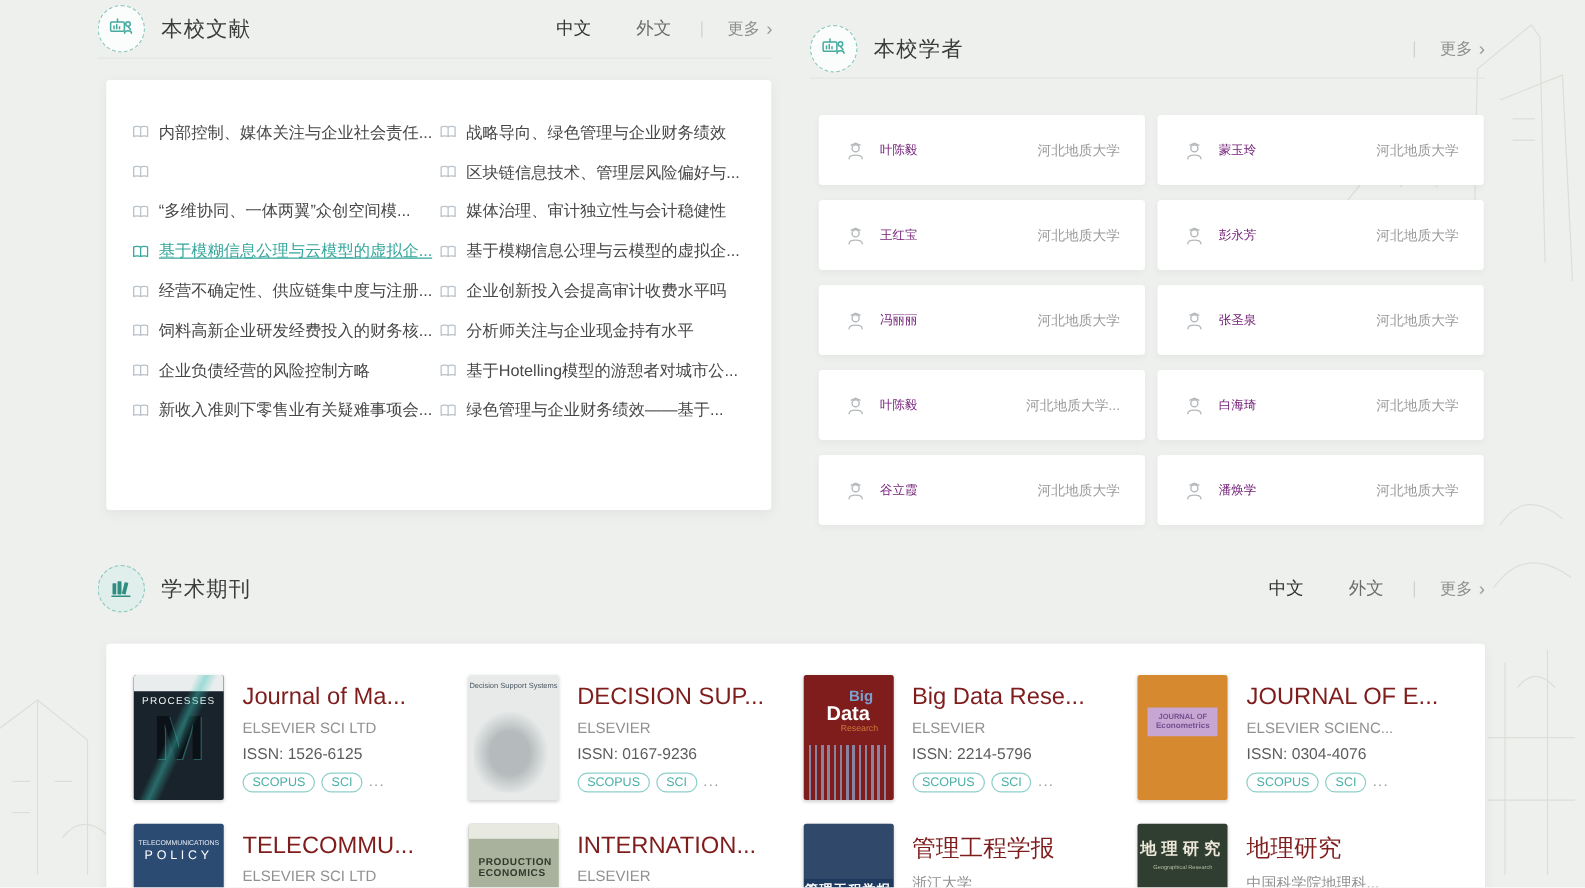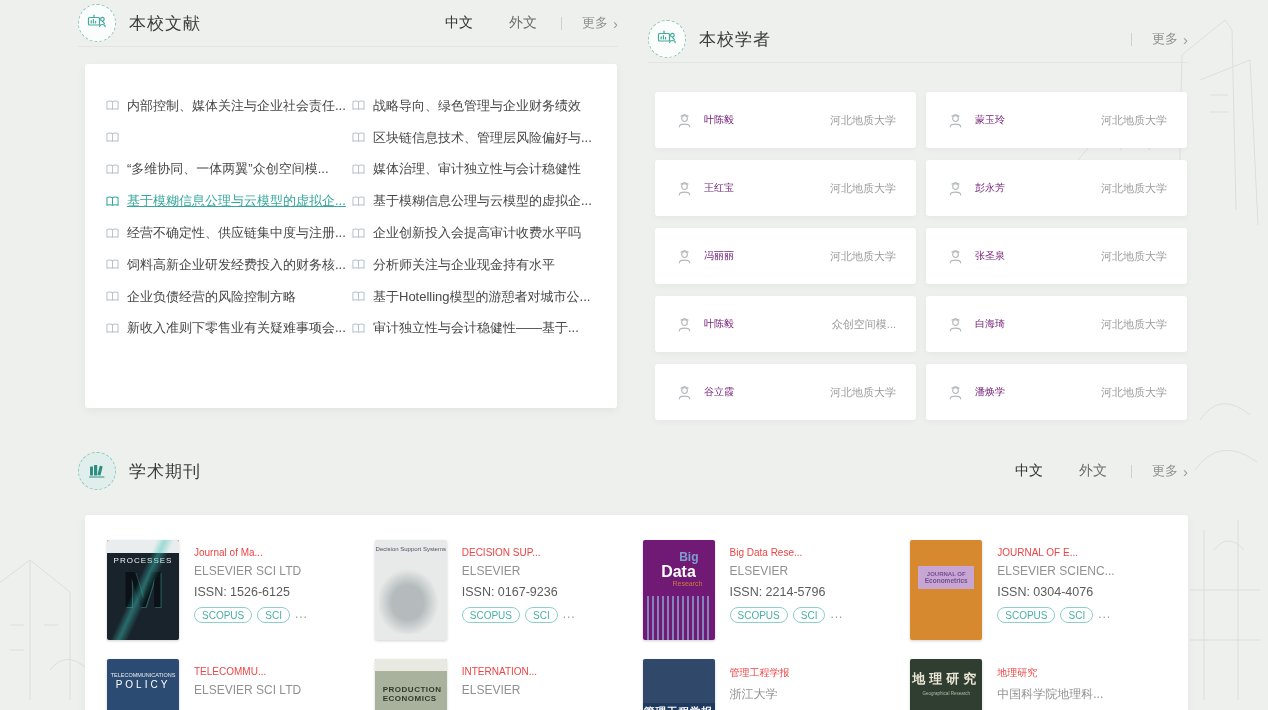--- a/index.html
+++ b/index.html
@@ -58,21 +58,21 @@
   
   .jr-panel{
     position:absolute;left:85px;top:515px;width:1059px;height:230px;background:#fff;
     border-radius:3px;box-shadow:0 3px 10px rgba(0,0,0,.05);padding:25px 22px;
     display:grid;grid-template-columns:repeat(4,1fr);gap:8px 12px;
   }
   .journal-card{display:flex;cursor:pointer;min-width:0;}
   .cover{width:72px;height:100px;flex:none;position:relative;overflow:hidden;border-radius:2px;box-shadow:0 1px 3px rgba(0,0,0,.18);}
   .cover .lines{position:absolute;inset:0;display:flex;flex-direction:column;align-items:center;text-align:center;}
   .j-info{margin-left:15px;padding-top:7px;min-width:0;}
-  .j-title{font-size:10px;color:#ef4444;white-space:nowrap;overflow:hidden;}
+  .j-title{font-size:19px;color:#7f1d1d;white-space:nowrap;overflow:hidden;}
   .j-pub{font-size:12px;color:#919191;margin-top:6px;white-space:nowrap;overflow:hidden;}
   .j-issn{font-size:12.5px;color:#5c5c5c;margin-top:7px;white-space:nowrap;}
   .j-badges{margin-top:8px;display:flex;align-items:flex-start;}
   .badge{font-size:10px;color:#49b0a6;border:1px solid #8ed0c9;border-radius:9px;padding:1.5px 7px;margin-right:5px;}
   .badge-more{color:#9a9a9a;font-size:12px;letter-spacing:1px;}
 
   
   .cover-0{background:#18232b;}
   .cover-0::before{content:"";position:absolute;top:0;left:0;right:0;height:13px;background:#e9eded;}
   .cover-0::after{content:"";position:absolute;inset:0;background:linear-gradient(115deg,transparent 42%,rgba(62,196,185,.45) 49%,transparent 57%);}
@@ -247,21 +247,21 @@
         <div class="lit-item">
             <svg class="book-icon" width="15" height="13" viewBox="0 0 16 14">
               <path d="M8 3 C6.8 2 3.2 2 2 2.8 V11 C3.2 10.3 6.8 10.3 8 11 C9.2 10.3 12.8 10.3 14 11 V2.8 C12.8 2 9.2 2 8 3 Z M8 3 V11" fill="none" stroke="currentColor" stroke-width="1.1" stroke-linejoin="round"></path>
             </svg>
             <span class="lit-text">基于Hotelling模型的游憩者对城市公...</span>
           </div>
         <div class="lit-item">
             <svg class="book-icon" width="15" height="13" viewBox="0 0 16 14">
               <path d="M8 3 C6.8 2 3.2 2 2 2.8 V11 C3.2 10.3 6.8 10.3 8 11 C9.2 10.3 12.8 10.3 14 11 V2.8 C12.8 2 9.2 2 8 3 Z M8 3 V11" fill="none" stroke="currentColor" stroke-width="1.1" stroke-linejoin="round"></path>
             </svg>
-            <span class="lit-text">审计独立性与会计稳健性——基于...</span>
+            <span class="lit-text">绿色管理与企业财务绩效——基于...</span>
           </div>
       </div>
     </div>
   </div>
 
   <div class="sec layer" style="left:648px;top:16px;width:540px;">
     <div class="sec-head bordered">
       <span class="sec-icon">
         <svg width="22" height="22" viewBox="0 0 22 22" fill="none" stroke="#45a99e" stroke-width="1.2" stroke-linecap="round">
           <rect x="2.5" y="5.5" width="11" height="7.5" rx="1"></rect>
@@ -337,21 +337,21 @@
           <span class="sch-name">张圣泉</span>
           <span class="sch-aff">河北地质大学</span>
         </div>
       <div class="sch-card">
           <svg width="19" height="19" viewBox="0 0 20 20" fill="none" stroke="#b5b9bc" stroke-width="1.2" stroke-linecap="round">
             <path d="M6.3 5.4 L10 3.8 L13.7 5.4"></path>
             <circle cx="10" cy="8" r="3"></circle>
             <path d="M4.5 16.8 c0-4 11-4 11 0"></path>
           </svg>
           <span class="sch-name">叶陈毅</span>
-          <span class="sch-aff">众创空间模...</span>
+          <span class="sch-aff">河北地质大学...</span>
         </div>
       <div class="sch-card">
           <svg width="19" height="19" viewBox="0 0 20 20" fill="none" stroke="#b5b9bc" stroke-width="1.2" stroke-linecap="round">
             <path d="M6.3 5.4 L10 3.8 L13.7 5.4"></path>
             <circle cx="10" cy="8" r="3"></circle>
             <path d="M4.5 16.8 c0-4 11-4 11 0"></path>
           </svg>
           <span class="sch-name">白海琦</span>
           <span class="sch-aff">河北地质大学</span>
         </div>
@@ -432,21 +432,21 @@
         <div class="j-issn">ISSN:  0167-9236</div>
         <div class="j-badges">
             <span class="badge">SCOPUS</span>
             <span class="badge">SCI</span>
             <span class="badge-more">...</span>
           </div>
       </div>
     </div>
 
     <div class="journal-card">
-      <div class="cover cover-2" style="background-color: #701a75;">
+      <div class="cover cover-2" style="background-color: #7f1d1d;">
           <div class="lines">
             <span class="l0">Big</span>
             <span class="l1">Data</span>
             <span class="l2">Research</span>
           </div>
         </div>
       <div class="j-info">
         <div class="j-title">Big Data Rese...</div>
         <div class="j-pub">ELSEVIER</div>
         <div class="j-issn">ISSN:  2214-5796</div>

